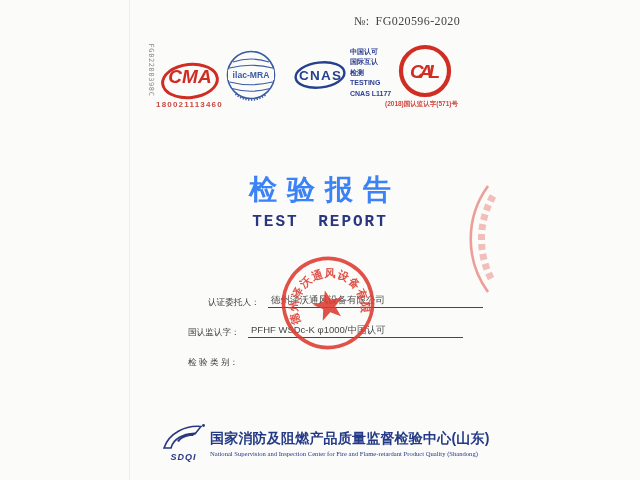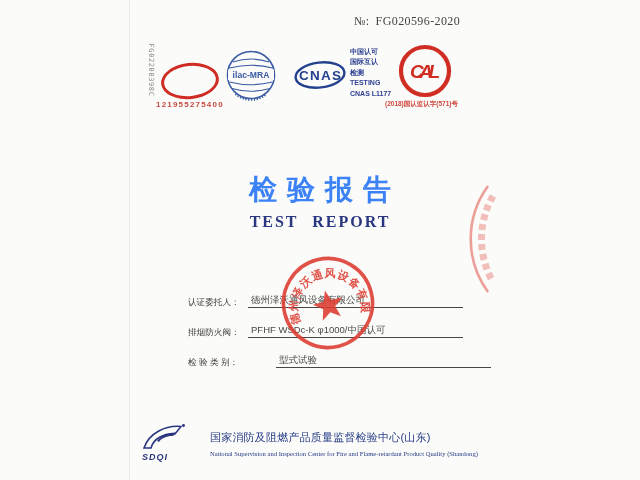--- a/index.html
+++ b/index.html
@@ -30,57 +30,58 @@
   .cnas{position:absolute;left:294px;top:54px;width:52px;height:42px;}
   .cnas-caption{position:absolute;left:350px;top:47px;font-size:7px;line-height:10.4px;
     font-weight:bold;color:#2c3f92;white-space:nowrap;}
   .cal{position:absolute;left:397px;top:43px;width:56px;height:56px;}
   .cal-caption{position:absolute;left:385px;top:100px;font-size:6.5px;font-weight:bold;
     color:#d0453c;white-space:nowrap;}
   
   .title-zh{position:absolute;left:0;right:0;top:171px;text-align:center;font-size:28px;
     font-weight:bold;color:#3b82f6;letter-spacing:10px;text-indent:10px;white-space:nowrap;}
   .title-en{position:absolute;left:0;right:0;top:213px;text-align:center;
-    font-family:Liberation Serif, serif;font-size:16px;font-weight:bold;color:#2a3680;
+    font-family:Liberation Mono, monospace;font-size:16px;font-weight:bold;color:#2a3680;
     letter-spacing:2px;word-spacing:8px;white-space:nowrap;}
   
   .field{position:absolute;left:188px;height:17px;display:flex;align-items:flex-end;}
-  .f1{top:291px;} .f2{top:321px;} .f3{top:351px;gap:28px;}
+  .f1{top:291px;margin-left:20px;} .f2{top:321px;} .f3{top:351px;gap:28px;}
   .field-label{flex:0 0 60px;font-size:8.6px;color:#3a3a3a;white-space:pre;line-height:12px;}
   .field-value{width:212px;border-bottom:1px solid #474747;padding:0 0 2px 3px;
     font-size:9.5px;color:#474747;white-space:nowrap;line-height:11px;}
   
   .seal{position:absolute;left:279px;top:254px;width:98px;height:98px;
     transform:rotate(-14deg);opacity:.88;}
   
   .edge-seal{position:absolute;left:462px;top:182px;width:38px;height:115px;opacity:.75;}
   
-  .footer-logo{position:absolute;left:142px;top:423px;width:47px;}
+  .footer-logo{position:absolute;left:160px;top:423px;width:47px;text-align:center;}
   .sdqi{font-size:9px;font-weight:bold;font-style:italic;color:#2a3680;letter-spacing:1px;
     margin-top:-2px;}
-  .org-zh{position:absolute;left:210px;top:430px;font-size:11px;font-weight:normal;
+  .org-zh{position:absolute;left:210px;top:430px;font-size:14px;font-weight:bold;
     color:#253a86;letter-spacing:.2px;white-space:nowrap;}
   .org-en{position:absolute;left:210px;top:450px;font-family:"Liberation Serif",serif;
     font-size:6.6px;color:#253a86;white-space:nowrap;}
 </style>
 </head>
 <body>
 
 <div class="scan-line"></div>
 
 <div class="report-no">
   <span>№:</span><span class="num">FG020596-2020</span>
 </div>
 
 <div class="side-code">FG02200398C</div>
 
 <div class="cma">
   <div class="cma-oval"></div>
+  <div class="cma-text">CMA</div>
 </div>
-<div class="cma-num">121955275400</div>
+<div class="cma-num">180021113460</div>
 
 <svg class="ilac" viewBox="0 0 52 54">
   <circle cx="26" cy="27" r="23.5" fill="none" stroke="#3b5ba5" stroke-width="1.6"></circle>
   <path d="M8,14 Q26,8 44,14" fill="none" stroke="#3b5ba5" stroke-width="1.2"></path>
   <path d="M4.5,20 Q26,14.5 47.5,20" fill="none" stroke="#3b5ba5" stroke-width="1.2"></path>
   <path d="M4.5,34 Q26,39.5 47.5,34" fill="none" stroke="#3b5ba5" stroke-width="1.2"></path>
   <path d="M7,40.5 Q26,46 45,40.5" fill="none" stroke="#3b5ba5" stroke-width="1.2"></path>
   <path d="M10.5,46 A23.5,23.5 0 0 0 41.5,46" fill="none" stroke="#3b5ba5" stroke-width="2" stroke-dasharray="1.3,1.5"></path>
   <rect x="3" y="21.5" width="46" height="10.5" fill="#fbfbf9"></rect>
   <text x="26" y="30" text-anchor="middle" font-size="8.6" font-weight="bold" fill="#3b5ba5">ilac-MRA</text>
@@ -105,26 +106,25 @@
 <div class="cal-caption">(2018)国认监认字(571)号</div>
 
 <div class="title-zh">检验报告</div>
 <div class="title-en">TEST REPORT</div>
 
 <div class="field f1">
   <span class="field-label">认证委托人：</span>
   <span class="field-value">德州泽沃通风设备有限公司</span>
 </div>
 <div class="field f2">
-  <span class="field-label">排烟防火阀：</span>
+  <span class="field-label">国认监认字：</span>
   <span class="field-value">PFHF WSDc-K φ1000/中国认可</span>
 </div>
 <div class="field f3">
   <span class="field-label">检 验 类 别：</span>
-  <span class="field-value">型式试验</span>
 </div>
 
 <svg class="seal" viewBox="0 0 98 98">
   <defs>
     <path id="sealArc" d="M 18,63 A 32,32 0 1 1 80,63" fill="none"></path>
   </defs>
   <circle cx="49" cy="49" r="44.5" fill="none" stroke="#dd3b30" stroke-width="3.6"></circle>
   <polygon fill="#dd3b30" points="49,36 52.8,46.7 64.2,47.1 55.2,54 58.4,64.9 49,58.5 39.6,64.9 42.8,54 33.8,47.1 45.2,46.7"></polygon>
   <text font-size="11" font-weight="bold" fill="#dd3b30" letter-spacing="1">
     <textPath href="#sealArc" startOffset="1%">德州泽沃通风设备有限公司</textPath>

